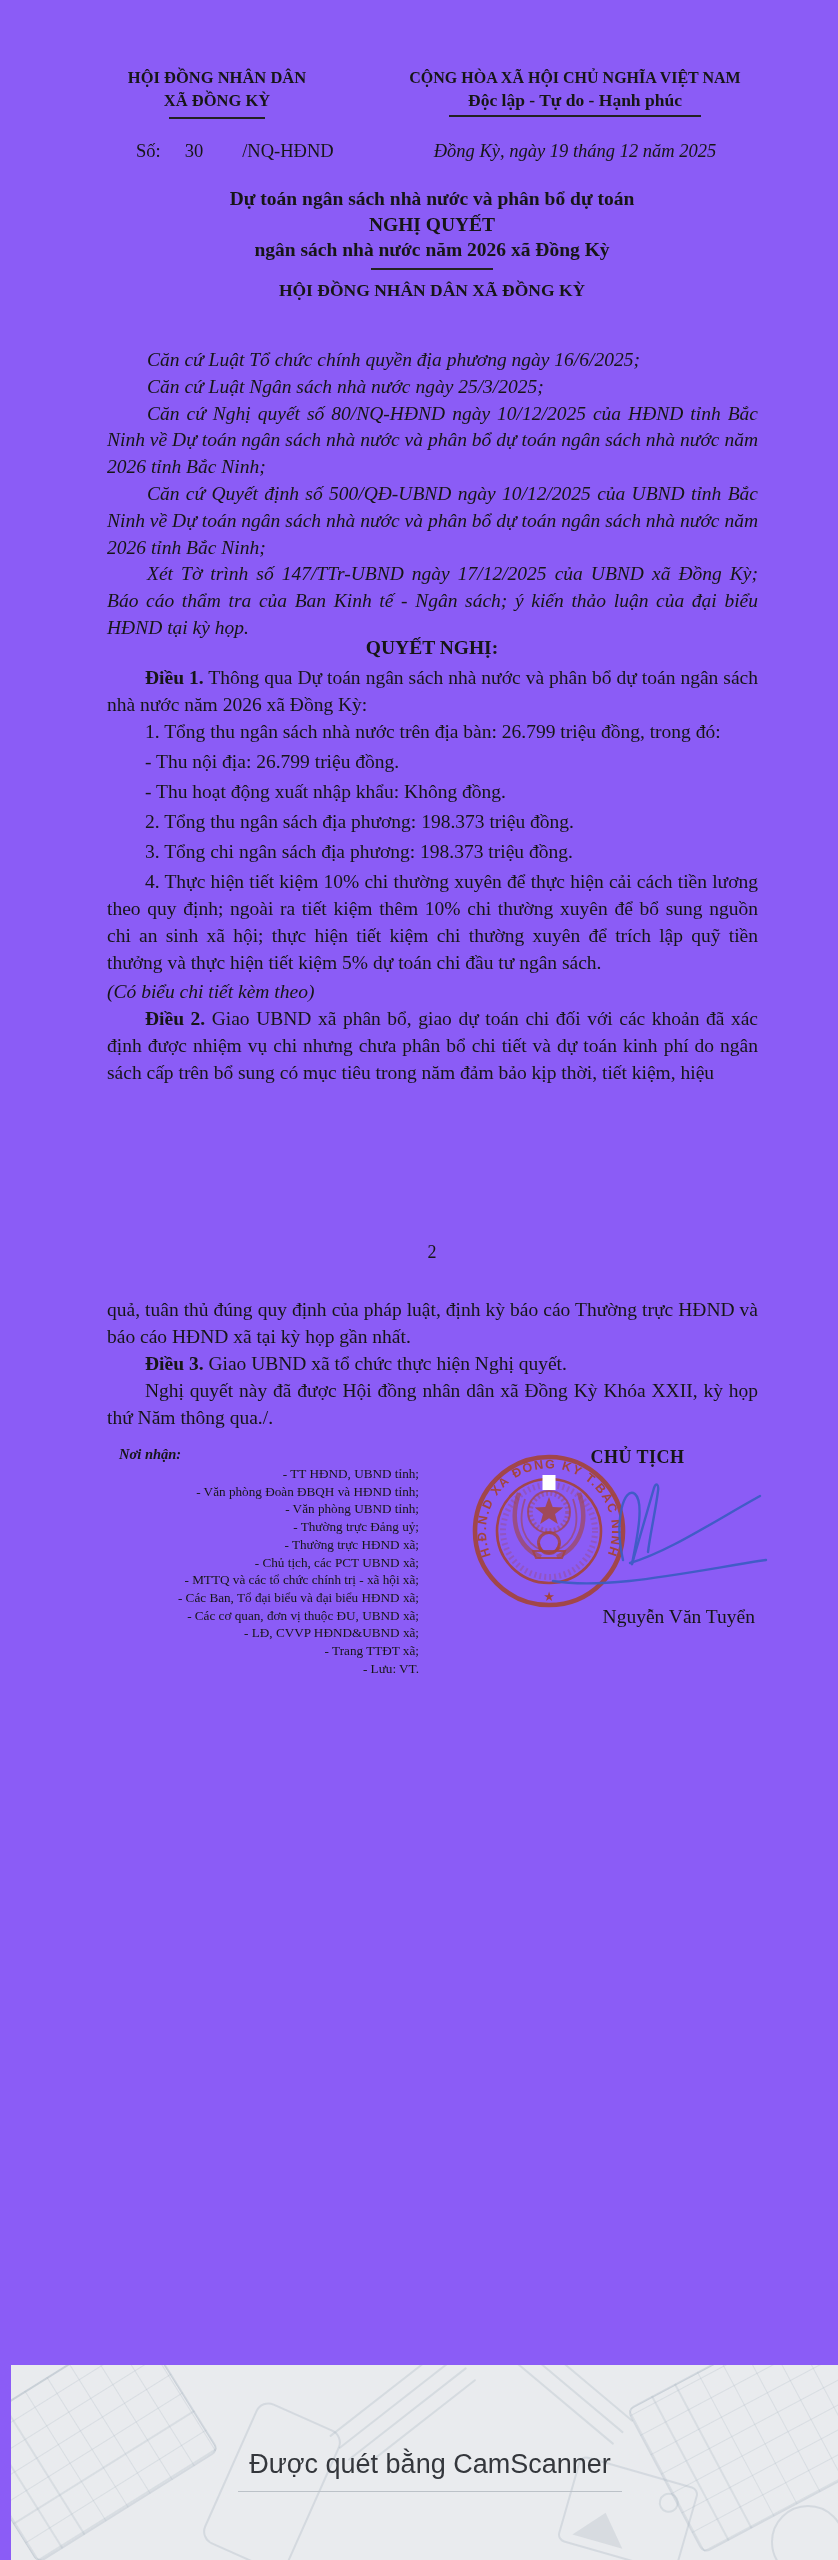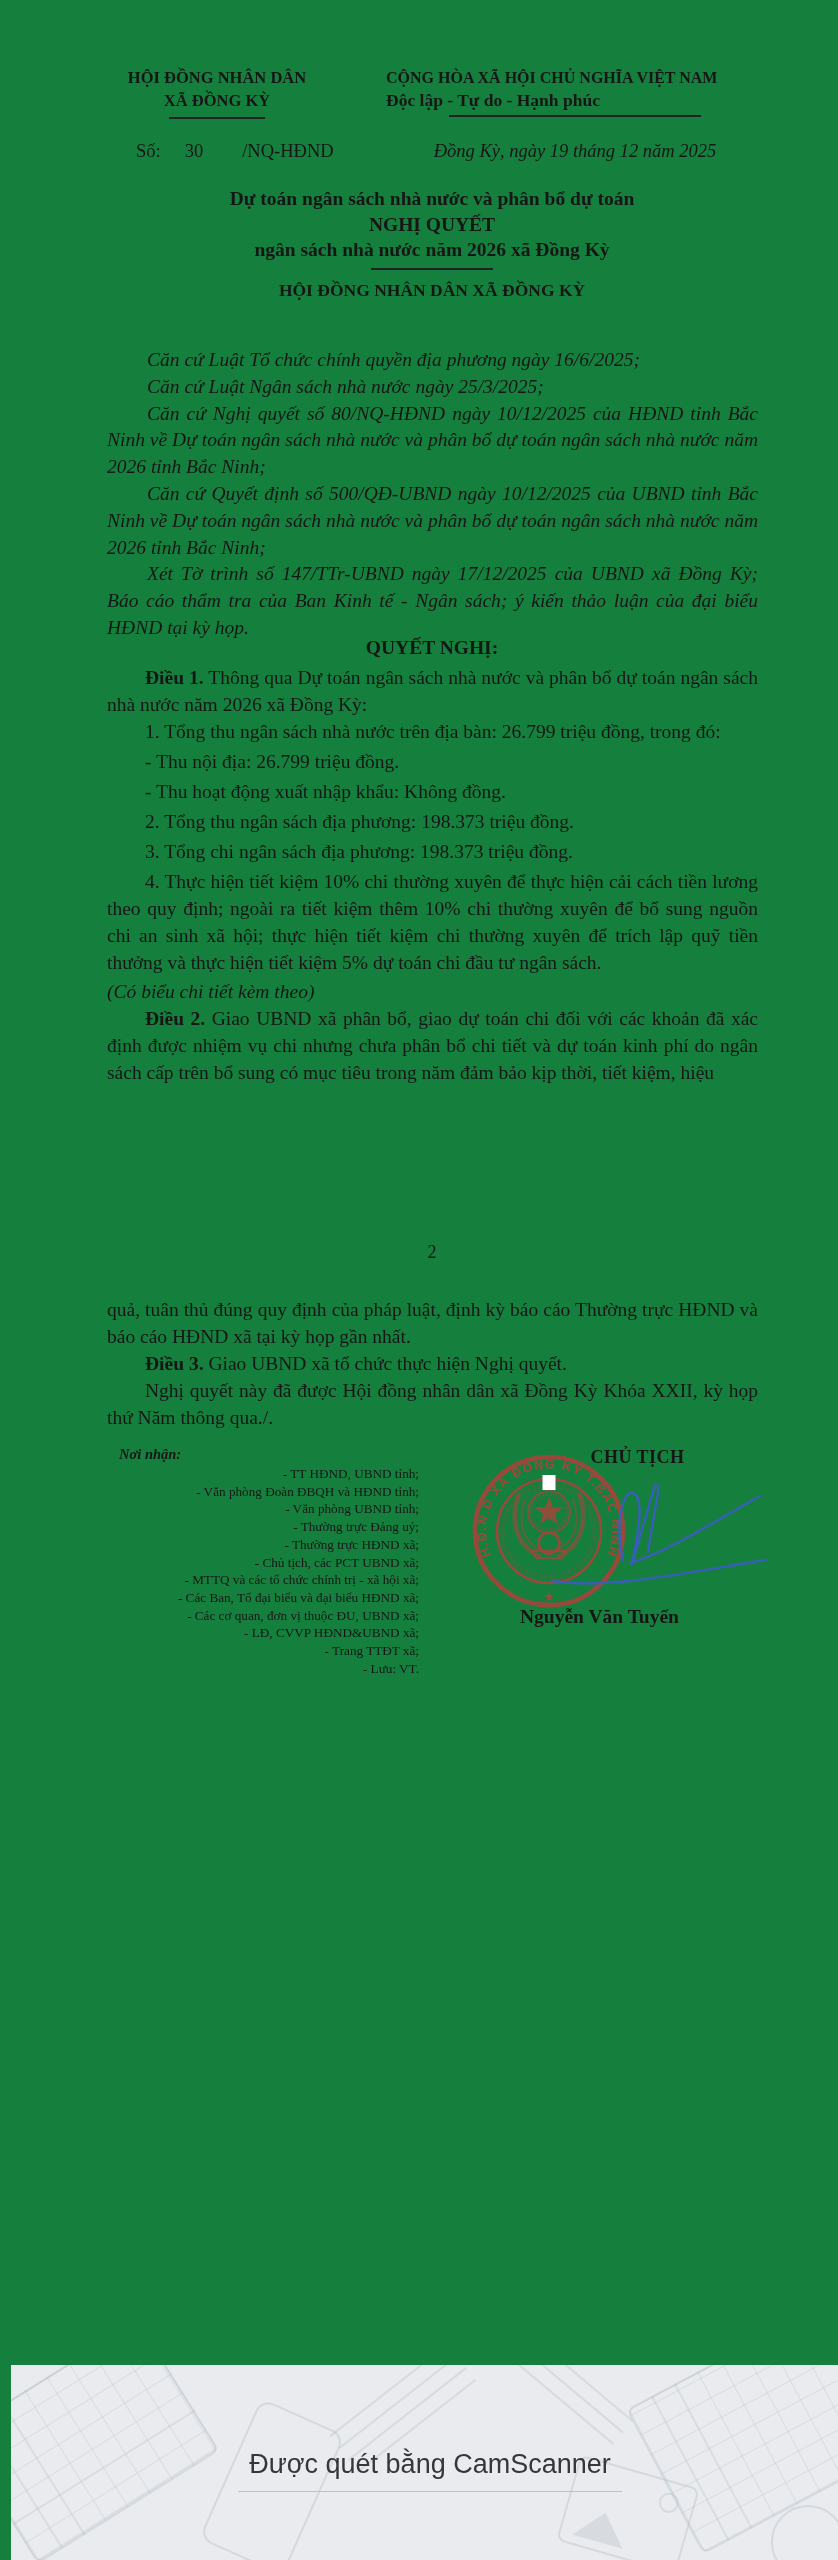--- a/index.html
+++ b/index.html
@@ -1,21 +1,21 @@
 <!DOCTYPE html>
 <html><head>
 <meta charset="utf-8">
 <style>
   html,body{margin:0;padding:0;}
   body{width:838px;background:#ffffff;font-family:"Liberation Serif", serif;color:#161616;}
-  .page{position:relative;width:838px;height:2560px;background:#15803d;overflow:hidden;}
+  .page{position:relative;width:838px;height:2560px;background:#8b5cf6;overflow:hidden;}
 
   
   .hdr-left{position:absolute;left:84px;top:66px;width:266px;text-align:center;font-weight:bold;font-size:16.5px;line-height:23px;}
-  .hdr-right{position:absolute;left:386px;top:66px;width:378px;font-weight:bold;line-height:23px;}
+  .hdr-right{position:absolute;left:386px;top:66px;width:378px;text-align:center;font-weight:bold;line-height:23px;}
   .hdr-right .l1{font-size:16px;}
   .hdr-right .l2{font-size:17.5px;}
   .rule{height:2px;background:#222;margin:5px auto 0;}
   .rule.w90{width:96px;}
   .rule.w250{width:252px;margin-top:3px;}
   .rule.w120{width:122px;margin-top:5px;}
 
   .num-line{position:absolute;left:136px;top:141px;font-size:18.5px;white-space:nowrap;}
   .num-line .num{margin:0 39px 0 24px;}
   .date-line{position:absolute;left:386px;top:141px;width:378px;text-align:center;font-style:italic;font-size:18.5px;}
@@ -36,21 +36,21 @@
   .line-item{margin:0 0 3px 0;font-size:19.5px;line-height:27px;text-indent:38px;}
   .note-center{margin:2px 0 0;font-style:italic;text-align:left;font-size:19.5px;line-height:27px;}
   .page-num{position:absolute;left:90px;top:1242px;width:684px;text-align:center;font-size:18px;}
 
   
   .recipients{position:absolute;left:119px;top:1446px;width:300px;}
   .recipients .head{font-weight:bold;font-style:italic;font-size:14.5px;margin:0 0 2px 0;}
   .recipients ul{list-style:none;margin:0;padding:0;}
   .recipients li{font-size:13.2px;line-height:17.7px;text-align:right;}
   .sig-title{position:absolute;left:520px;top:1447px;width:235px;text-align:center;font-weight:bold;font-size:18px;letter-spacing:.5px;}
-  .sig-name{position:absolute;left:520px;top:1606px;width:235px;text-align:left;font-weight:bold;font-size:19.5px;}
+  .sig-name{position:absolute;left:520px;top:1606px;width:235px;text-align:right;font-weight:normal;font-size:19.5px;}
   .seal{position:absolute;left:469px;top:1451px;width:160px;height:160px;z-index:2;}
   .sig-strokes{position:absolute;left:538px;top:1460px;width:230px;height:170px;z-index:3;}
 
   
   .footer{position:absolute;left:0;top:2365px;width:838px;height:195px;background:#e9ebee;overflow:hidden;font-family:"Liberation Sans", sans-serif;margin-left:11px;}
   .wm{position:absolute;left:0;top:84px;width:838px;text-align:center;font-size:27px;color:#34373c;z-index:2;}
   .wm-line{position:absolute;left:227px;top:126px;width:384px;height:1px;background:#bcc2c8;z-index:2;}
   .doodle{position:absolute;border:2px solid rgba(168,181,192,.32);border-radius:8px;}
   .d-grid{background:
       repeating-linear-gradient(0deg, rgba(168,181,192,.25) 0 1.5px, transparent 1.5px 22px),

